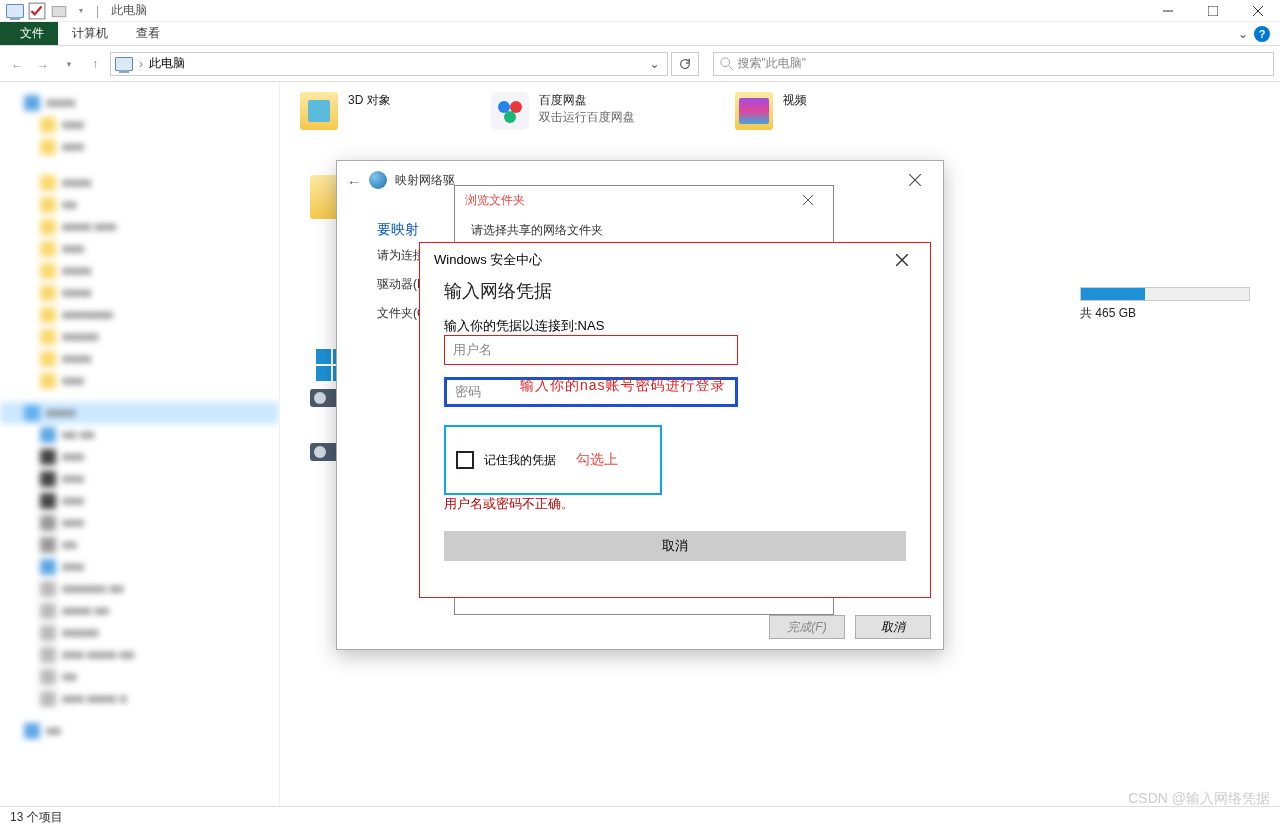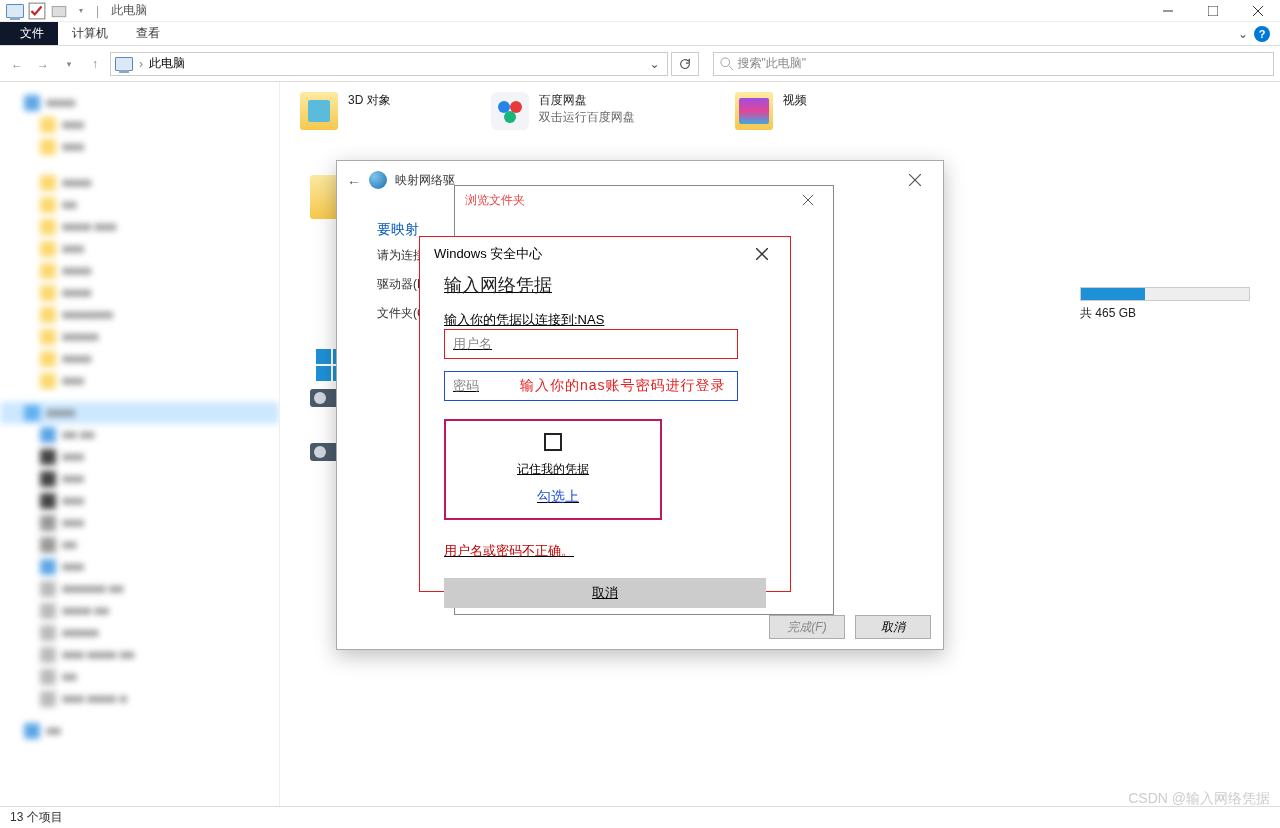--- a/index.html
+++ b/index.html
@@ -9,21 +9,21 @@
 .qat { display: flex; gap: 4px; padding: 0 6px; align-items: center; }
 .qat-icon { width: 18px; height: 18px; display: flex; align-items: center; justify-content: center; }
 .qat-sep { color: #999; margin: 0 2px; }
 .titlebar-title { margin-left: 6px; color: #555; }
 .win-controls { margin-left: auto; display: flex; }
 .win-btn { width: 45px; height: 22px; display: flex; align-items: center; justify-content: center; color: #333; }
 .win-btn svg { width: 10px; height: 10px; }
 
 .ribbon-tabs { height: 24px; display: flex; align-items: stretch; border-bottom: 1px solid #ddd; }
 .rtab { padding: 0 14px; display: flex; align-items: center; font-size: 12px; color: #333; }
-.rtab.file { background: #0f172a; color: #fff; padding-left: 20px; }
+.rtab.file { background: #14532d; color: #fff; padding-left: 20px; }
 .ribbon-collapse { margin-left: auto; display: flex; align-items: center; gap: 6px; padding-right: 10px; }
 .chev { font-size: 12px; color: #555; }
 .help { width: 16px; height: 16px; border-radius: 50%; background: #0078d7; color: #fff; display: flex; align-items: center; justify-content: center; font-size: 11px; font-weight: bold; }
 
 .navbar { height: 36px; display: flex; align-items: center; padding: 0 6px; gap: 4px; border-bottom: 1px solid #ddd; }
 .nav-btn { width: 22px; height: 22px; display: flex; align-items: center; justify-content: center; color: #888; }
 .address { flex: 1; height: 24px; border: 1px solid #ccc; display: flex; align-items: center; padding: 0 4px; gap: 6px; max-width: 560px; }
 .addr-dd { width: 16px; height: 22px; display:flex; align-items:center; justify-content:center; color:#555;}
 .addr-refresh { width: 28px; height: 24px; border:1px solid #ccc; display:flex; align-items:center; justify-content:center; margin-left:-1px;}
 .search { flex: 1; height: 24px; border: 1px solid #ccc; margin-left: 10px; display: flex; align-items: center; padding: 0 6px; gap: 4px; color: #888; }
@@ -81,33 +81,33 @@
 .win-ic{ width:32px;height:32px;display:grid;grid-template-columns:1fr 1fr;grid-template-rows:1fr 1fr;gap:2px;margin-left:6px;}
 .win-ic span{background:#1e90d6;}
 
 
 .browse { position:absolute; left:454px; top:185px; width:380px; height:430px; background:#fff; border:1px solid #888;}
 .browse-hdr{ height:28px; display:flex; align-items:center; padding:0 10px; font-size:12px; color:#ef4444;}
 .browse-close{ margin-left:auto;width:30px;height:20px;display:flex;align-items:center;justify-content:center;}
 .browse-sub{ padding:8px 16px; color:#333; font-size:12px;}
 
 
-.sec { position:absolute; left:419px; top:236px; width:372px; height:356px; background:#fff; border:1px solid #e41b1b; z-index:5;}
+.sec { position:absolute; left:419px; top:242px; width:512px; height:356px; background:#fff; border:1px solid #e41b1b; z-index:5;}
 .sec-hdr { height:34px; display:flex; align-items:center; padding:0 14px; font-size:13px;}
 .sec-close { margin-left:auto; width:28px;height:22px; display:flex;align-items:center;justify-content:center; color:#333;}
-.sec-body { padding: 2px 24px 14px; text-decoration: underline; }
+.sec-body { padding: 2px 24px 14px; }
 .sec-h2 { font-size:18px; color:#1e3a8a; margin-bottom:14px; }
 .sec-sub { font-size:13px; margin-bottom:0; }
-.sec-input { width:294px; height:30px; border:1px solid #1d4ed8; padding:0 8px; font-size:13px; color:#888; display:flex;align-items:center; margin-bottom:12px;}
+.sec-input { width:294px; height:30px; border:3px solid #1d4ed8; padding:0 8px; font-size:13px; color:#888; display:flex;align-items:center; margin-bottom:12px;}
 .user-hl { border:1px solid #e41b1b; }
 .anno-user { position:absolute; left:520px; top:377px; color:#e41b1b; font-size:14px; z-index:6; letter-spacing:1px;}
-.chk-wrap { border:2px solid #be185d; padding:12px 10px; display:flex; align-items:center; gap:10px; width:218px; margin-top:6px;flex-direction:column;}
+.chk-wrap { border:2px solid #0ea5e9; padding:24px 10px; display:flex; align-items:center; gap:10px; width:218px; margin-top:6px;}
 .chk { width:18px; height:18px; border:2px solid #222; }
-.anno-chk { color:#1d4ed8; font-size:14px; margin-left:10px;}
-.sec-err { color:#c00000; font-size:13px; margin-top:22px; }
+.anno-chk { color:#ef4444; font-size:14px; margin-left:10px;}
+.sec-err { color:#c00000; font-size:13px; }
 .sec-btns { display:flex; gap:12px; margin-top:18px;}
 .sec-btn { flex:1; height:30px; background:#cccccc; display:flex;align-items:center;justify-content:center; font-size:13px;}
 
 .globe-ic { width:18px;height:18px;border-radius:50%;background:radial-gradient(circle at 30% 30%,#7cc5ee,#1d6fae); position:relative;}
 .pcicon { width:18px;height:14px;border:1px solid #5a8ac0;background:#dbe9f6;position:relative;border-radius:1px;}
 .pcicon::after{content:"";position:absolute;left:3px;right:3px;bottom:-3px;height:3px;background:#8aa8c8;}
 
 .watermark{position:absolute;right:10px;bottom:20px;color:#ccc;font-size:14px;}
 </style>
 </head>
@@ -388,20 +388,21 @@
 <div class="browse">
   <div class="browse-hdr">
     <span>浏览文件夹</span>
     <div class="browse-close">
         <svg width="10" height="10" viewBox="0 0 10 10">
           <line x1="0" y1="0" x2="10" y2="10" stroke="#555"></line>
           <line x1="10" y1="0" x2="0" y2="10" stroke="#555"></line>
         </svg>
       </div>
   </div>
+  <div class="browse-sub">请选择共享的网络文件夹</div>
 </div>
 
 <div class="sec">
   <div class="sec-hdr">
     <span>Windows 安全中心</span>
     <div class="sec-close">
         <svg width="12" height="12" viewBox="0 0 10 10">
           <line x1="0" y1="0" x2="10" y2="10" stroke="#333" stroke-width="1.2"></line>
           <line x1="10" y1="0" x2="0" y2="10" stroke="#333" stroke-width="1.2"></line>
         </svg>

